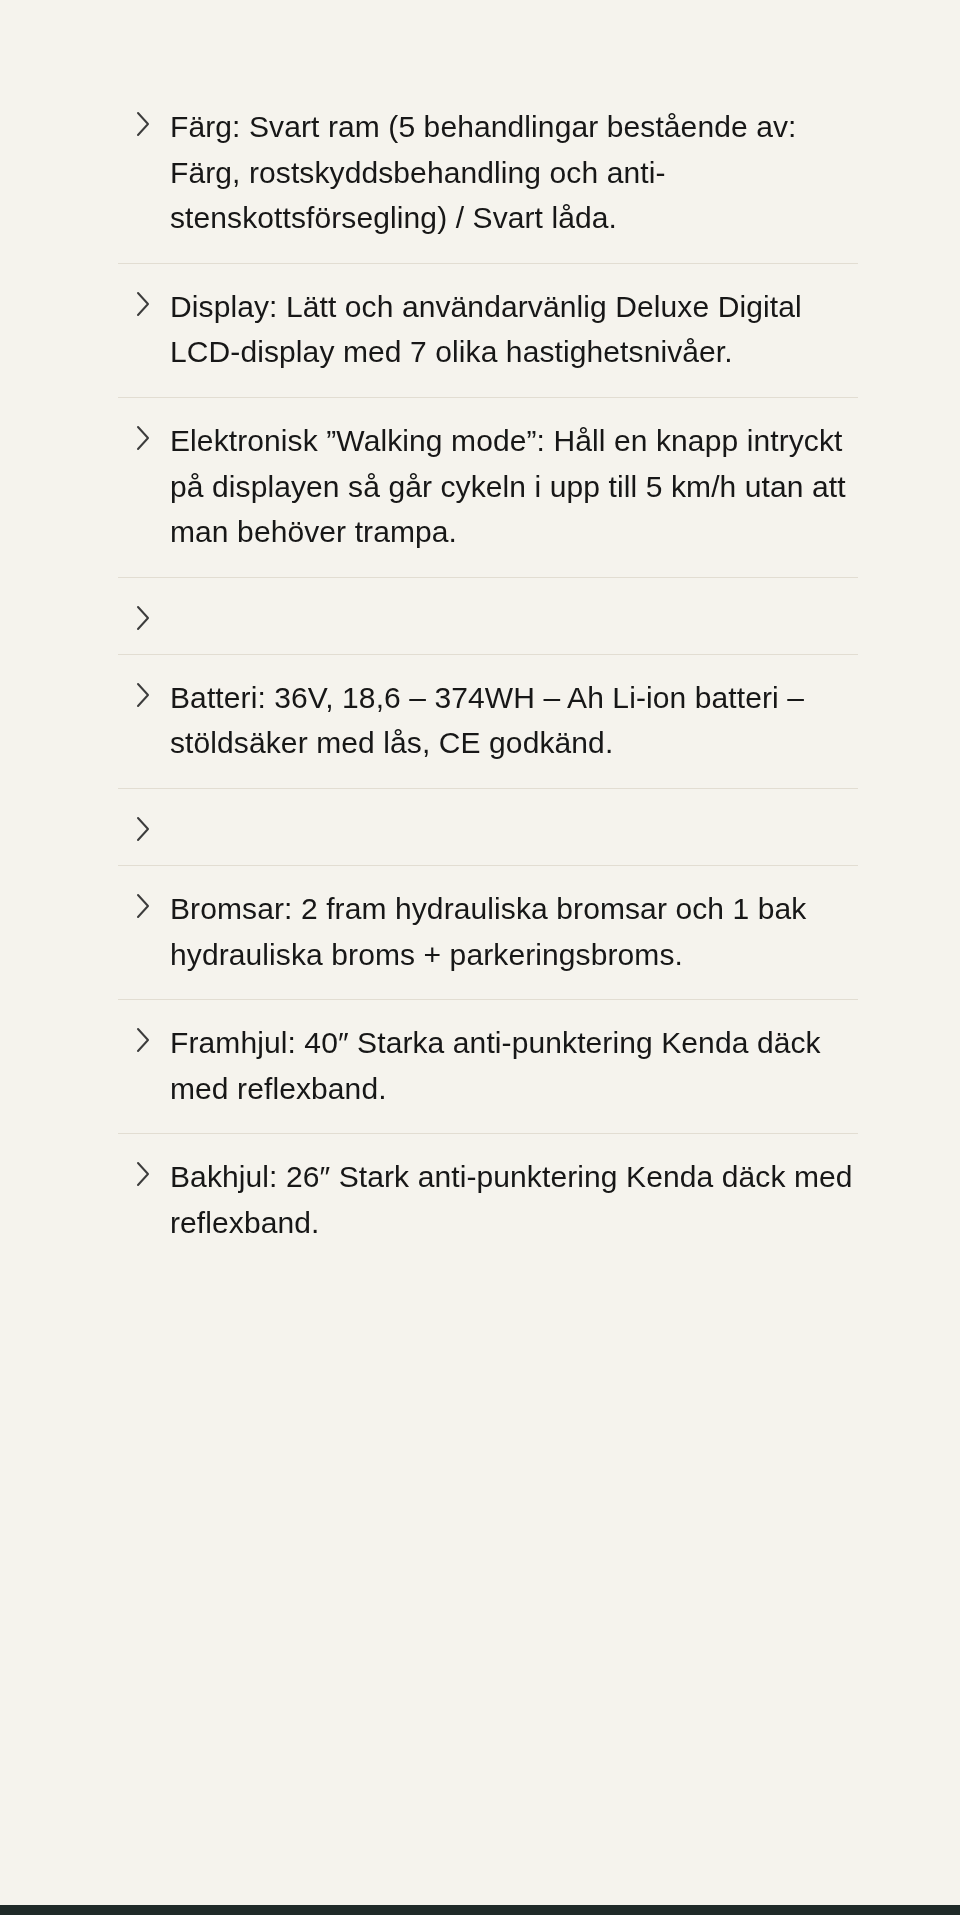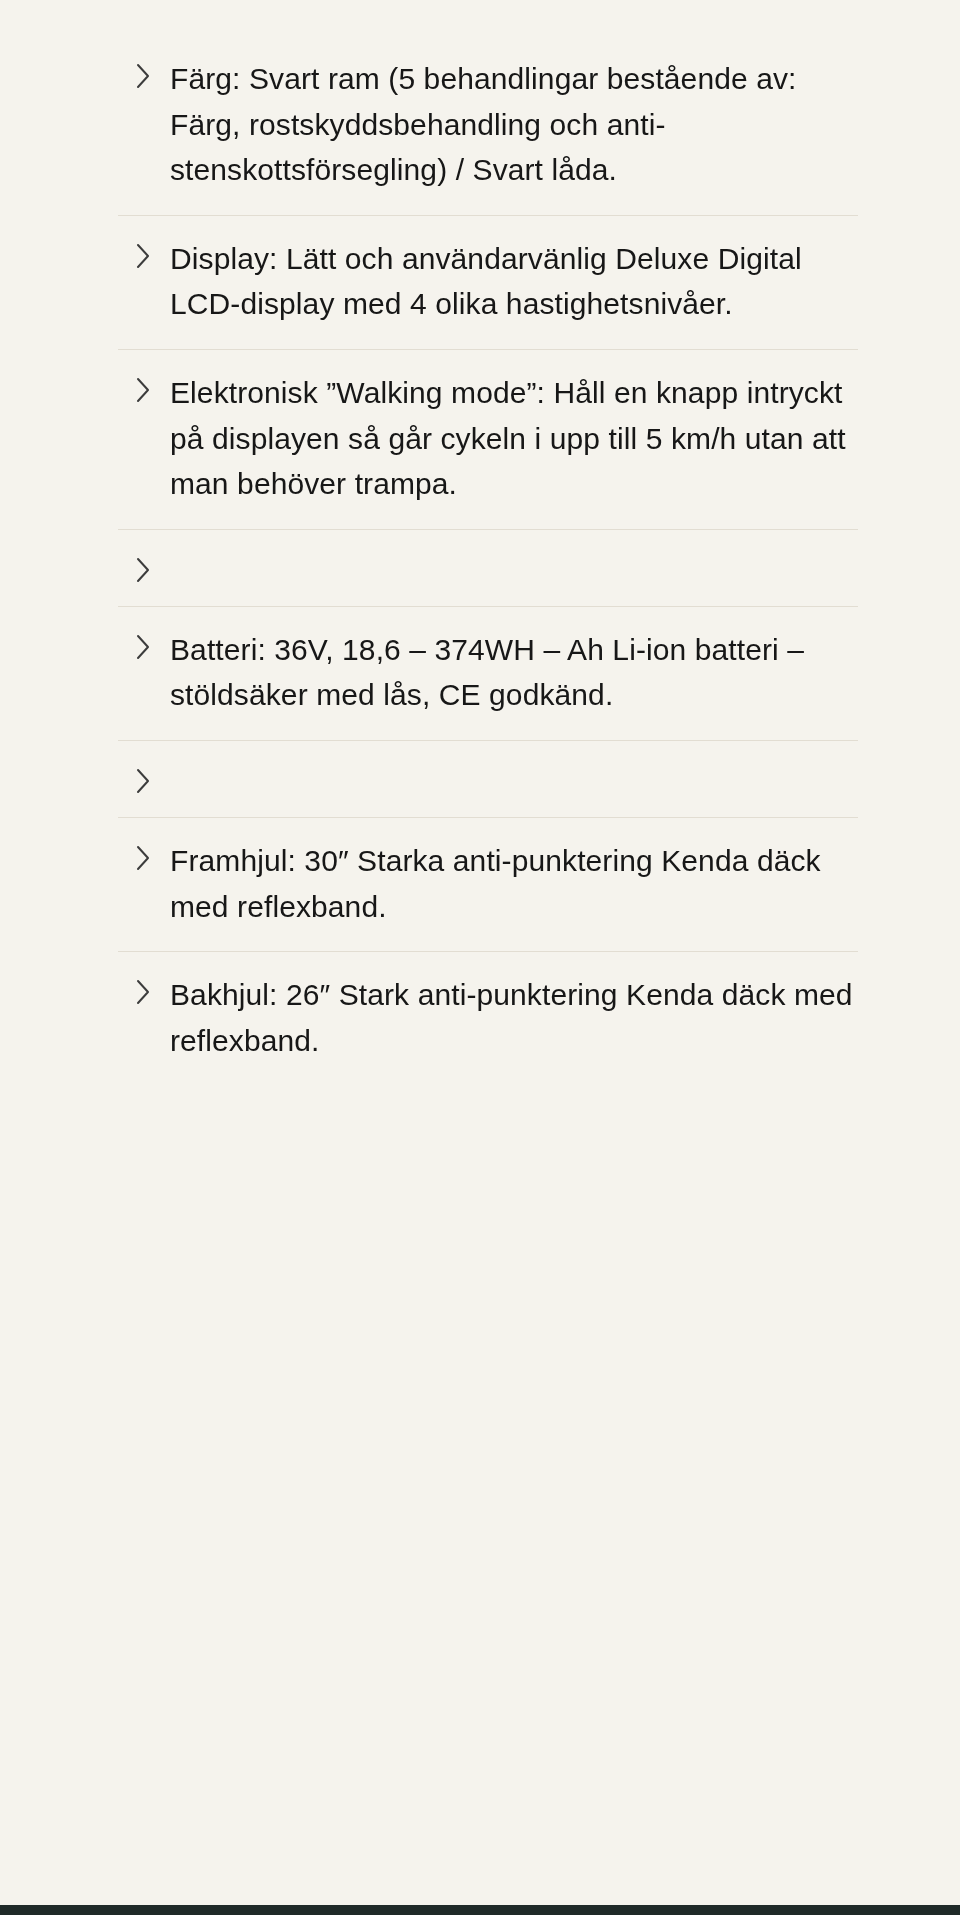--- a/index.html
+++ b/index.html
@@ -11,20 +11,21 @@
     width: 960px;
     min-height: 1915px;
     font-family: "Liberation Sans", sans-serif;
     color: #1a1a1a;
     -webkit-font-smoothing: antialiased;
     position: relative;
   }
   .spec-wrap {
     padding: 0 0 0 0;
     box-sizing: border-box;
+    margin-top: 48px;
   }
   .spec-list {
     list-style: none;
     margin: 0;
     padding: 0;
     width: 740px;
     margin-left: 118px;
     padding-top: 36px;
   }
   .spec-item {
@@ -81,21 +82,21 @@
       </span>
       <span class="spec-text">Färg: Svart ram (5 behandlingar bestående av: Färg, rostskyddsbehandling och anti-stenskottsförsegling) / Svart låda.</span>
     </li>
 
     <li class="spec-item">
       <span class="chevron">
         <svg width="18" height="28" viewBox="0 0 18 28" fill="none" xmlns="http://www.w3.org/2000/svg">
           <path d="M3 3 L13 14 L3 25" stroke="#3c3c3c" stroke-width="2" fill="none" stroke-linecap="round" stroke-linejoin="round"></path>
         </svg>
       </span>
-      <span class="spec-text">Display: Lätt och användarvänlig Deluxe Digital LCD-display med 4 olika hastighetsnivåer.</span>
+      <span class="spec-text">Display: Lätt och användarvänlig Deluxe Digital LCD-display med 7 olika hastighetsnivåer.</span>
     </li>
 
     <li class="spec-item">
       <span class="chevron">
         <svg width="18" height="28" viewBox="0 0 18 28" fill="none" xmlns="http://www.w3.org/2000/svg">
           <path d="M3 3 L13 14 L3 25" stroke="#3c3c3c" stroke-width="2" fill="none" stroke-linecap="round" stroke-linejoin="round"></path>
         </svg>
       </span>
       <span class="spec-text">Elektronisk ”Walking mode”: Håll en knapp intryckt på displayen så går cykeln i upp till 5 km/h utan att man behöver trampa.</span>
     </li>
@@ -119,28 +120,36 @@
 
 
     <li class="spec-item">
       <span class="chevron">
         <svg width="18" height="28" viewBox="0 0 18 28" fill="none" xmlns="http://www.w3.org/2000/svg">
           <path d="M3 3 L13 14 L3 25" stroke="#3c3c3c" stroke-width="2" fill="none" stroke-linecap="round" stroke-linejoin="round"></path>
         </svg>
       </span>
     </li>
 
+    <li class="spec-item">
+      <span class="chevron">
+        <svg width="18" height="28" viewBox="0 0 18 28" fill="none" xmlns="http://www.w3.org/2000/svg">
+          <path d="M3 3 L13 14 L3 25" stroke="#3c3c3c" stroke-width="2" fill="none" stroke-linecap="round" stroke-linejoin="round"></path>
+        </svg>
+      </span>
+      <span class="spec-text">Bromsar: 2 fram hydrauliska bromsar och 1 bak hydrauliska broms + parkeringsbroms.</span>
+    </li>
 
     <li class="spec-item">
       <span class="chevron">
         <svg width="18" height="28" viewBox="0 0 18 28" fill="none" xmlns="http://www.w3.org/2000/svg">
           <path d="M3 3 L13 14 L3 25" stroke="#3c3c3c" stroke-width="2" fill="none" stroke-linecap="round" stroke-linejoin="round"></path>
         </svg>
       </span>
-      <span class="spec-text">Framhjul: 30″ Starka anti-punktering Kenda däck med reflexband.</span>
+      <span class="spec-text">Framhjul: 40″ Starka anti-punktering Kenda däck med reflexband.</span>
     </li>
 
     <li class="spec-item">
       <span class="chevron">
         <svg width="18" height="28" viewBox="0 0 18 28" fill="none" xmlns="http://www.w3.org/2000/svg">
           <path d="M3 3 L13 14 L3 25" stroke="#3c3c3c" stroke-width="2" fill="none" stroke-linecap="round" stroke-linejoin="round"></path>
         </svg>
       </span>
       <span class="spec-text">Bakhjul: 26″ Stark anti-punktering Kenda däck med reflexband.</span>
     </li>

